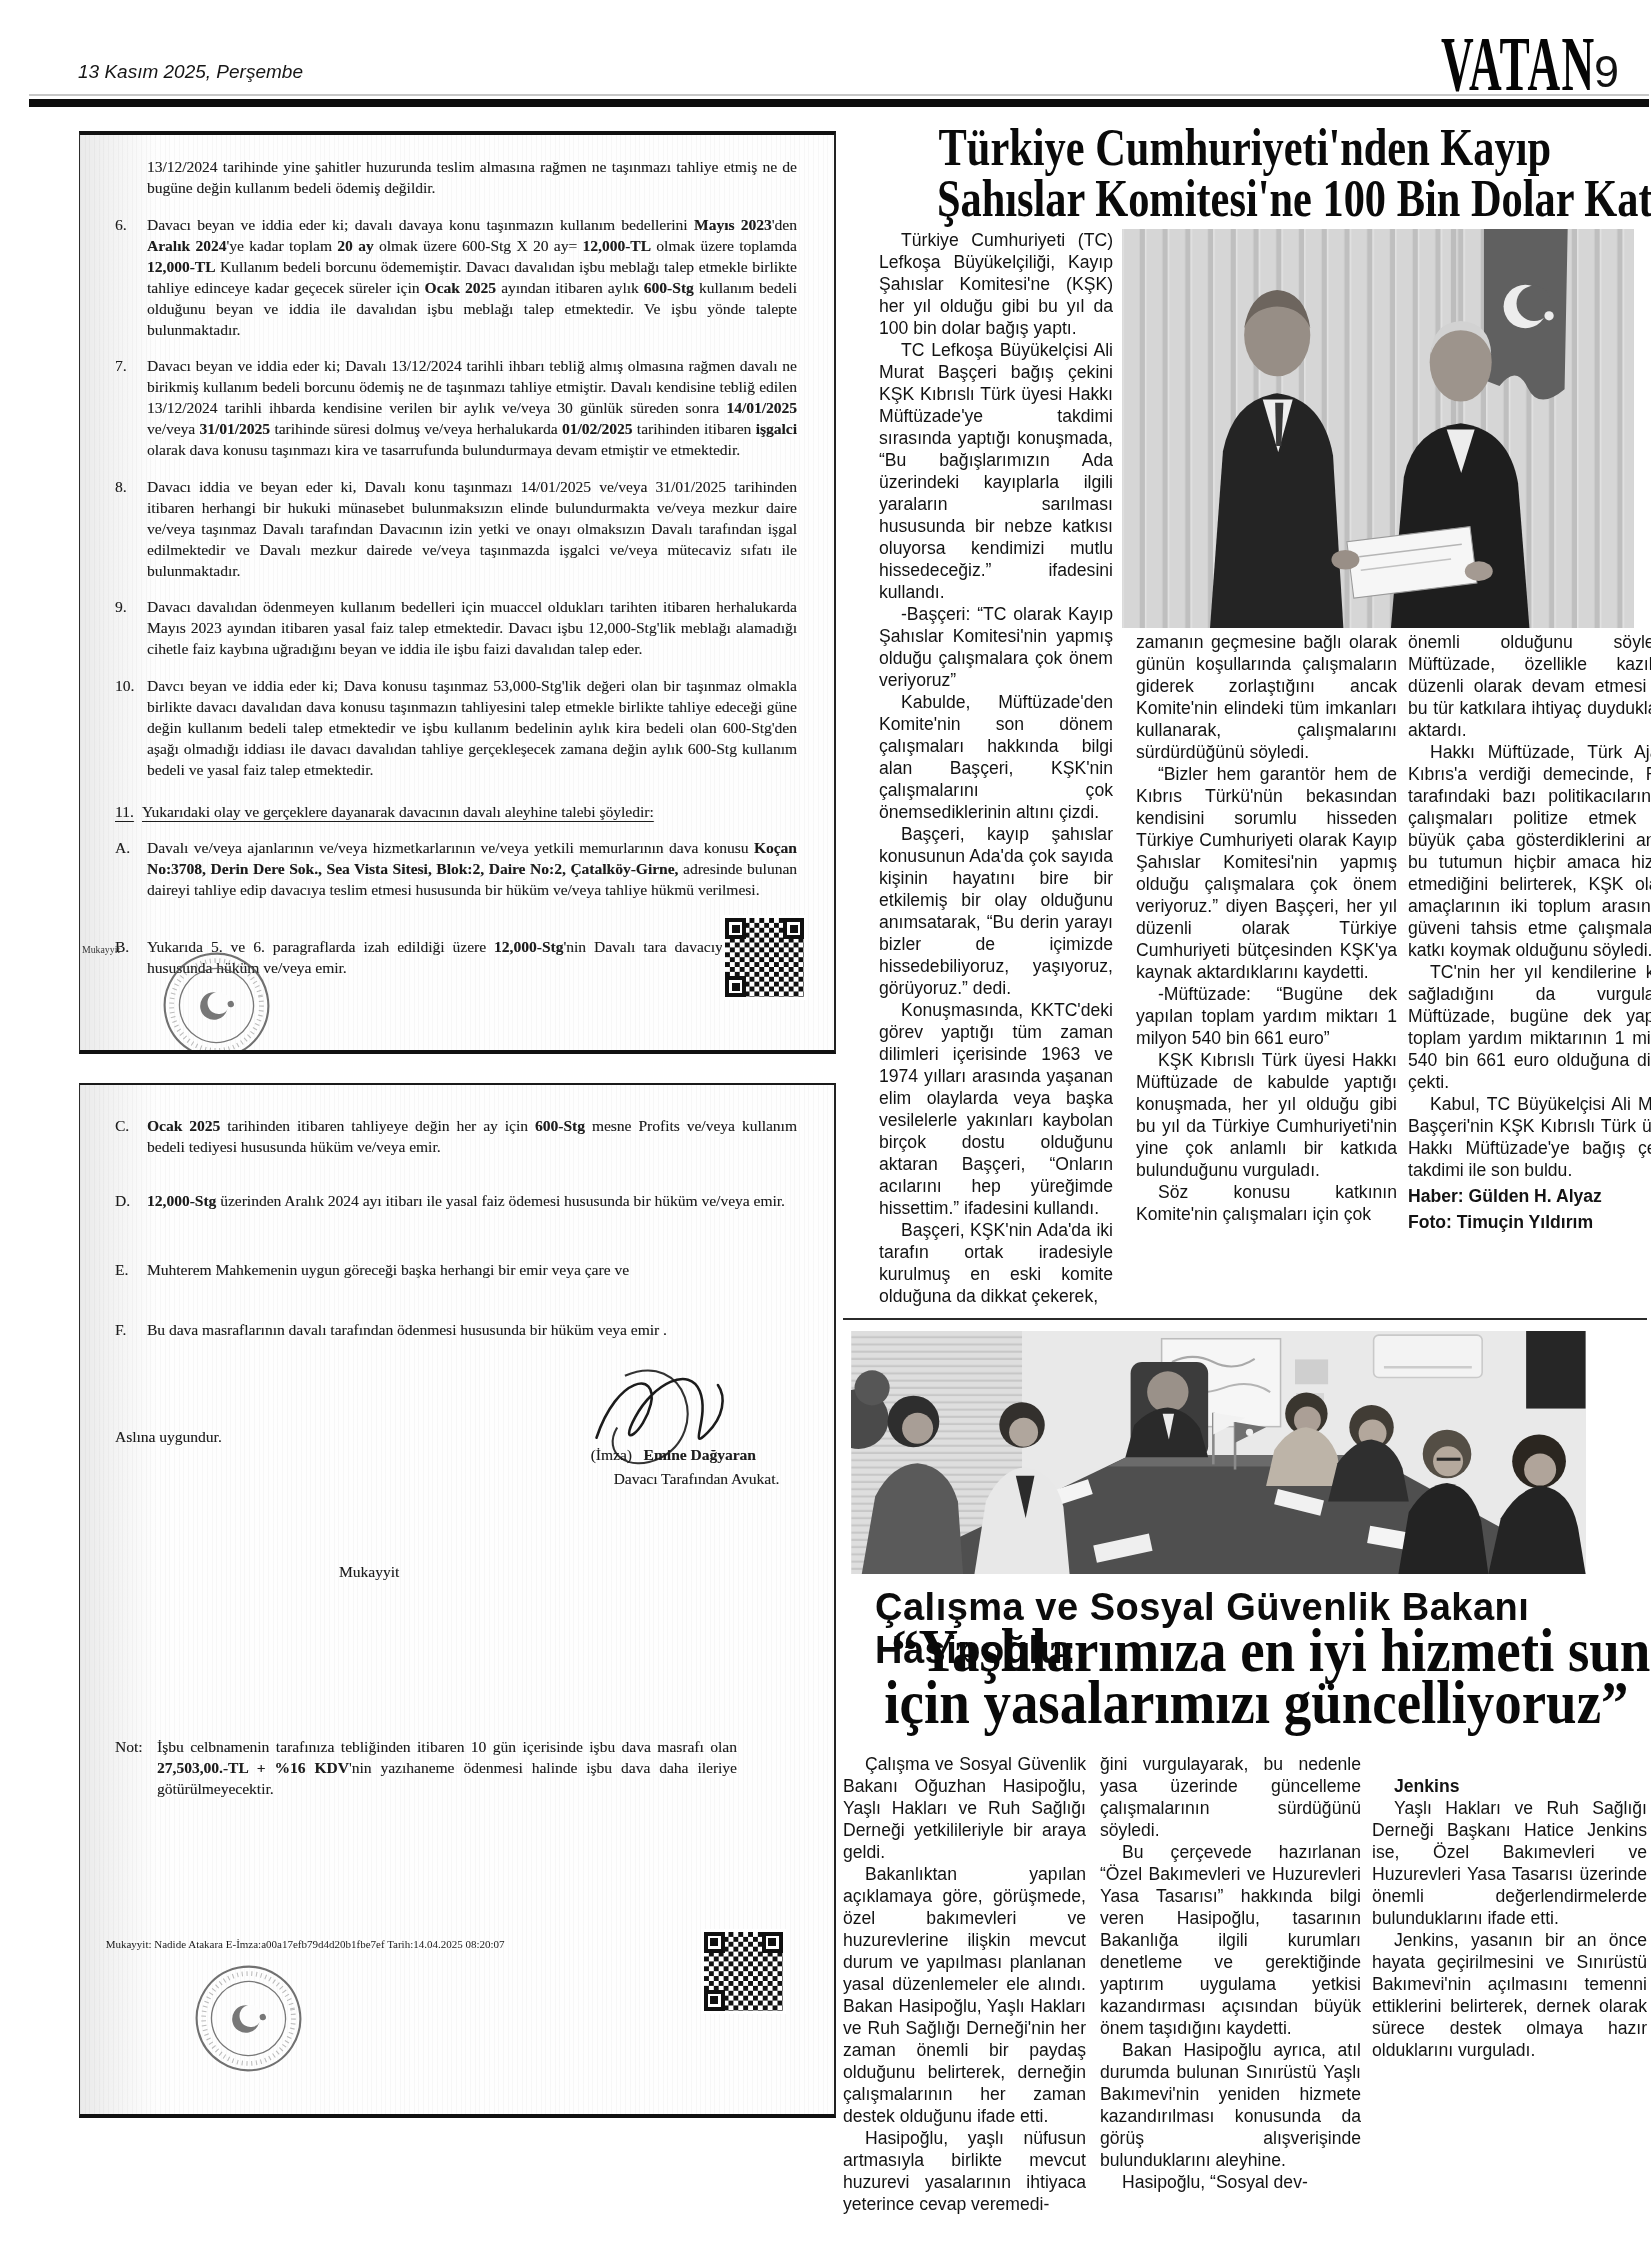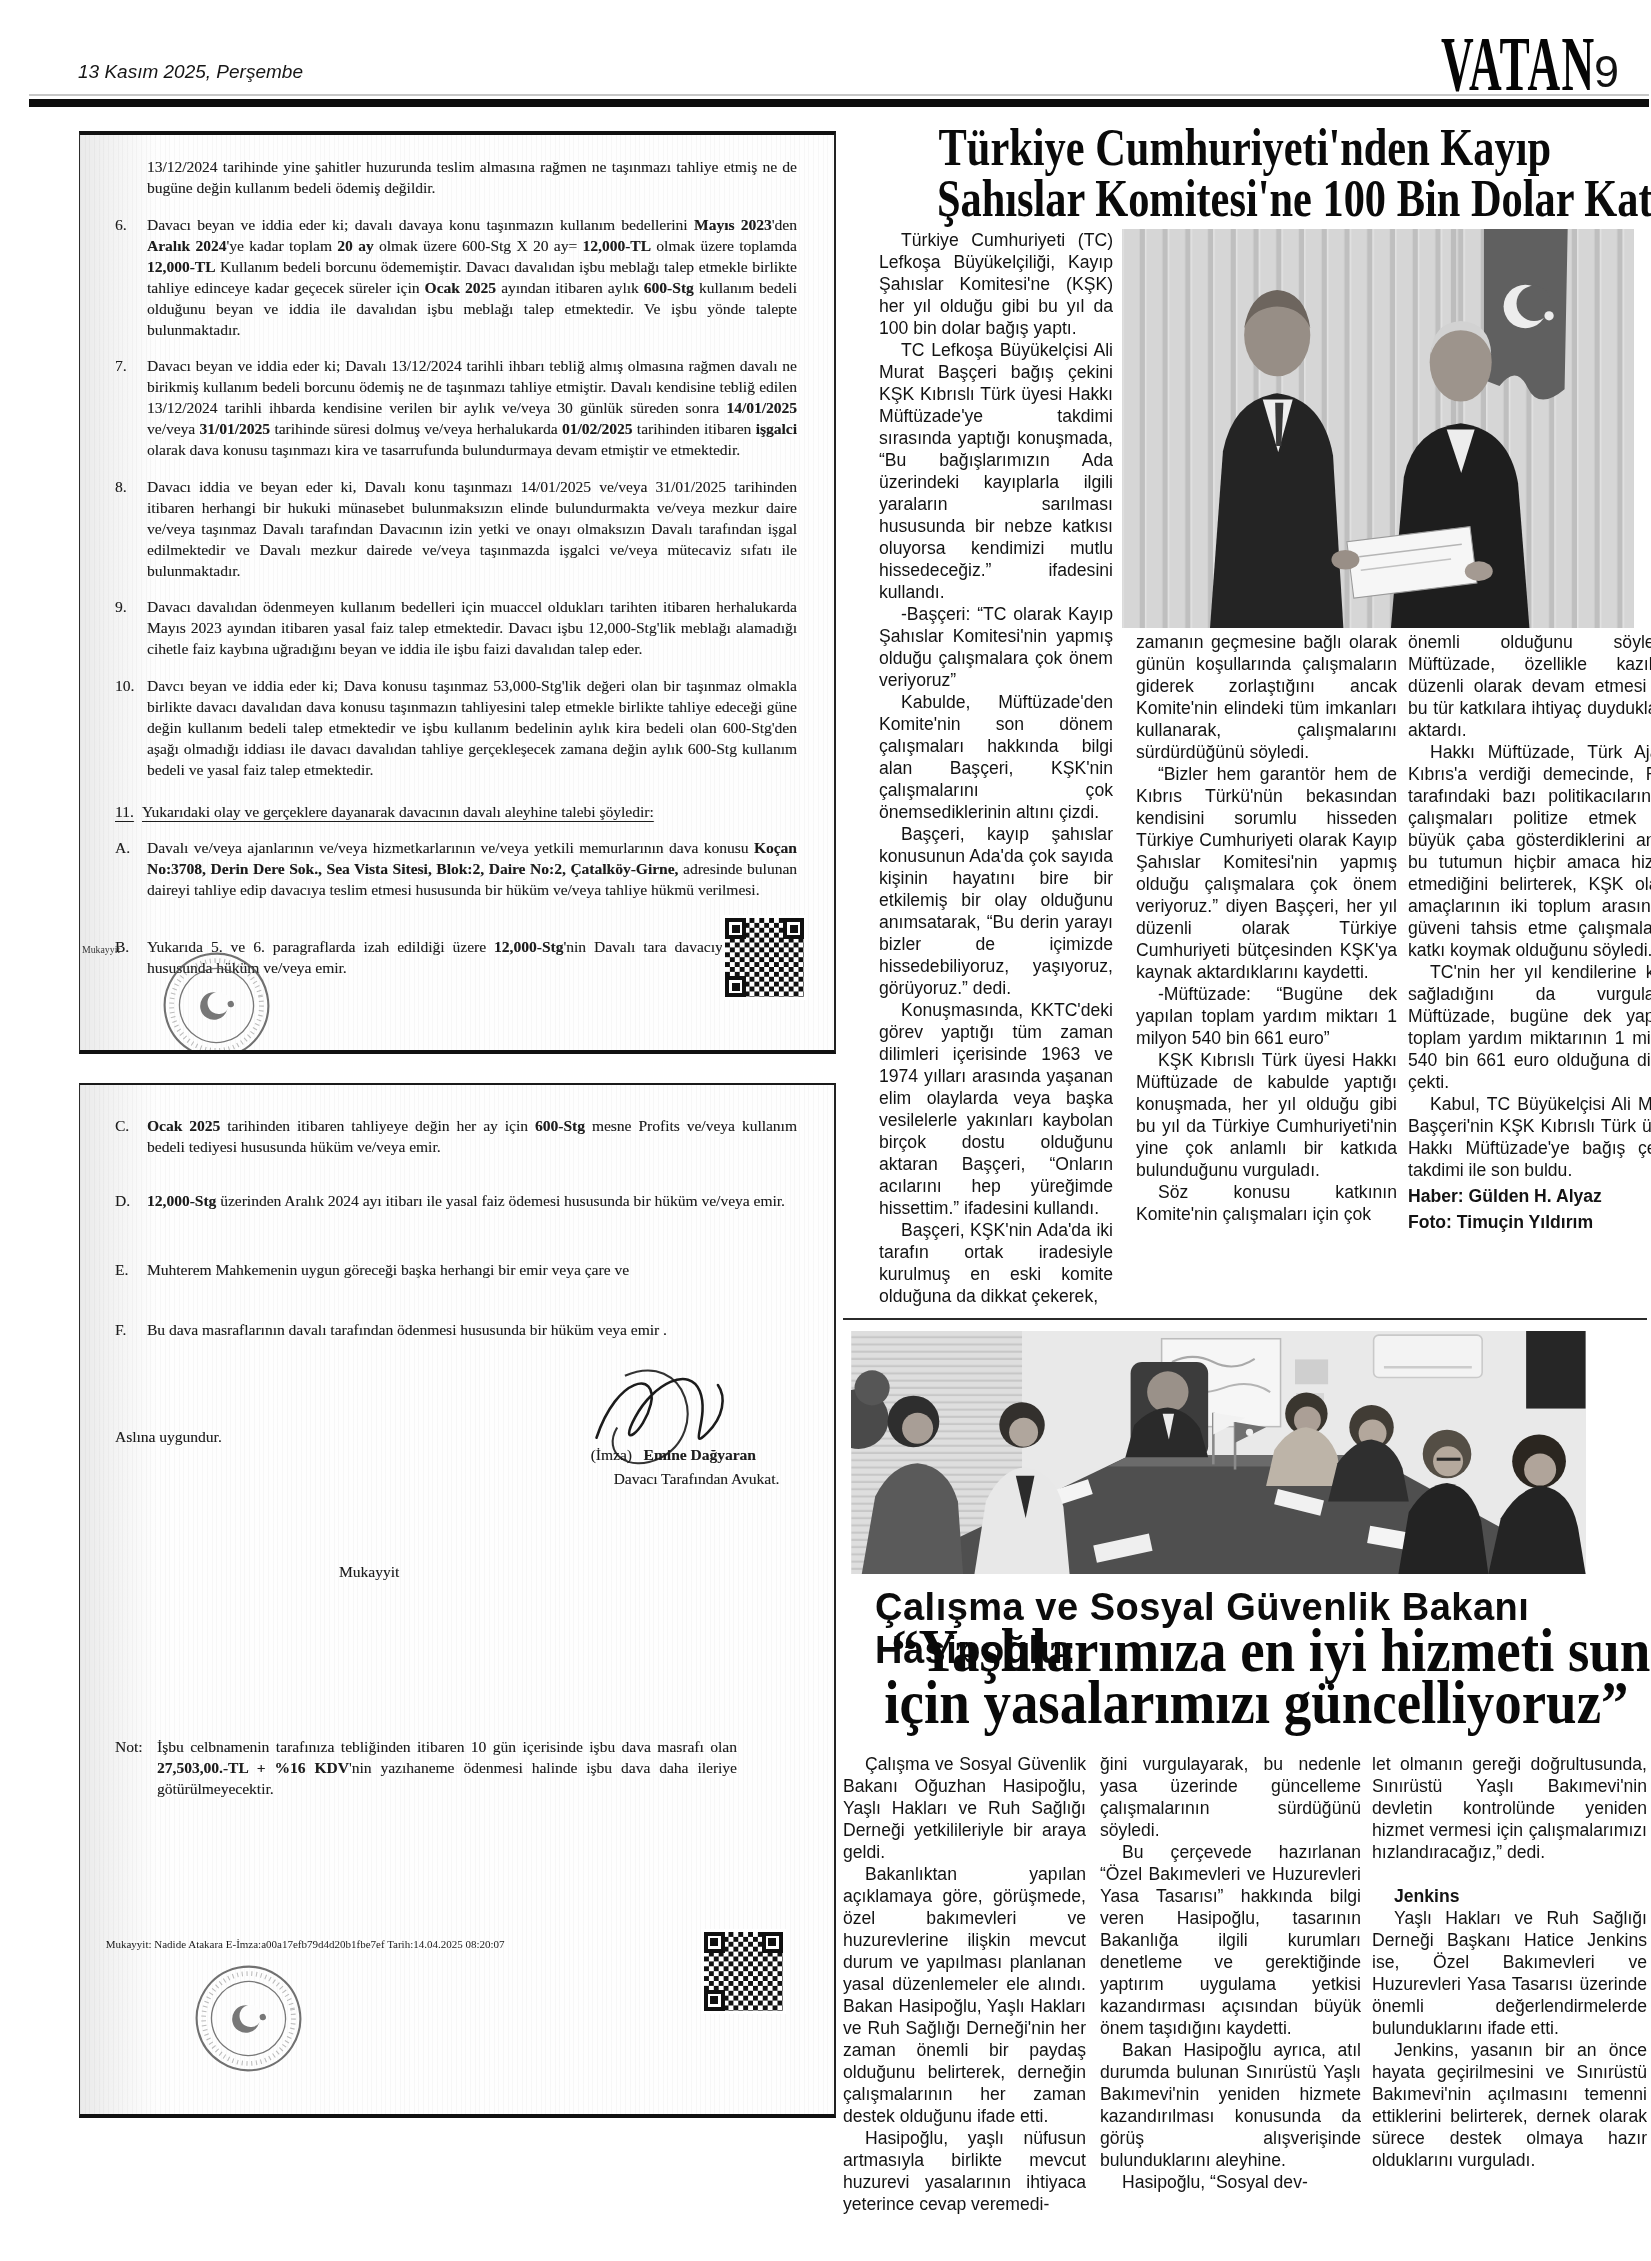--- a/index.html
+++ b/index.html
@@ -374,21 +374,20 @@
       <p>Bakanlıktan yapılan açıklamaya göre, görüşmede, özel bakımevleri ve huzurevlerine ilişkin mevcut durum ve yapılması planlanan yasal düzenlemeler ele alındı. Bakan Hasipoğlu, Yaşlı Hakları ve Ruh Sağlığı Derneği'nin her zaman önemli bir paydaş olduğunu belirterek, derneğin çalışmalarının her zaman destek olduğunu ifade etti.</p>
       <p>Hasipoğlu, yaşlı nüfusun artmasıyla birlikte mevcut huzurevi yasalarının ihtiyaca yeterince cevap veremedi-</p>
     </div>
     <div class="col a2c2">
       <p class="noindent">ğini vurgulayarak, bu nedenle yasa üzerinde güncelleme çalışmalarının sürdüğünü söyledi.</p>
       <p>Bu çerçevede hazırlanan “Özel Bakımevleri ve Huzurevleri Yasa Tasarısı” hakkında bilgi veren Hasipoğlu, tasarının Bakanlığa ilgili kurumları denetleme ve gerektiğinde yaptırım uygulama yetkisi kazandırması açısından büyük önem taşıdığını kaydetti.</p>
       <p>Bakan Hasipoğlu ayrıca, atıl durumda bulunan Sınırüstü Yaşlı Bakımevi'nin yeniden hizmete kazandırılması konusunda da görüş alışverişinde bulunduklarını aleyhine.</p>
       <p>Hasipoğlu, “Sosyal dev-</p>
     </div>
     <div class="col a2c3">
-      <p class="noindent">let olmanın gereği doğrultusunda, Sınırüstü Yaşlı Bakımevi'nin devletin kontrolünde yeniden hizmet vermesi için çalışmalarımızı hızlandıracağız,” dedi.</p>
       <p class="gap-top subhead"><b>Jenkins</b></p>
       <p>Yaşlı Hakları ve Ruh Sağlığı Derneği Başkanı Hatice Jenkins ise, Özel Bakımevleri ve Huzurevleri Yasa Tasarısı üzerinde önemli değerlendirmelerde bulunduklarını ifade etti.</p>
       <p>Jenkins, yasanın bir an önce hayata geçirilmesini ve Sınırüstü Bakımevi'nin açılmasını temenni ettiklerini belirterek, dernek olarak  sürece destek olmaya hazır olduklarını vurguladı.</p>
     </div>
   </div>
 
 </div>
 
 
 </body></html>

